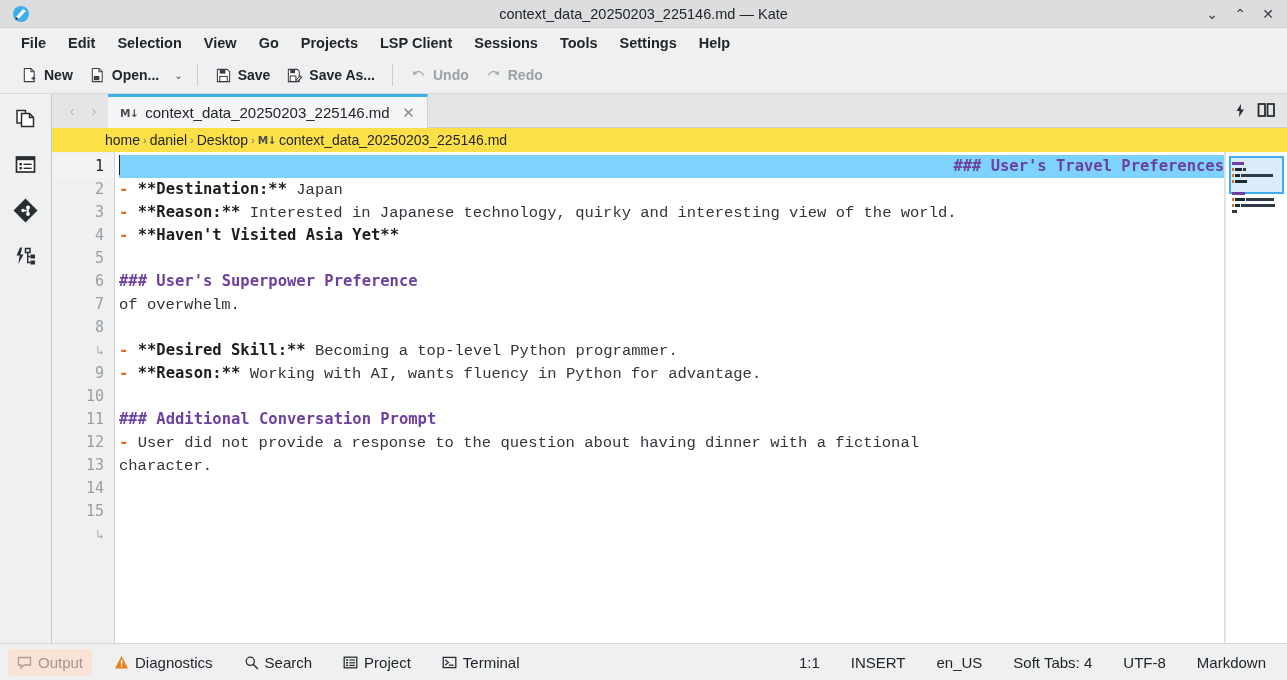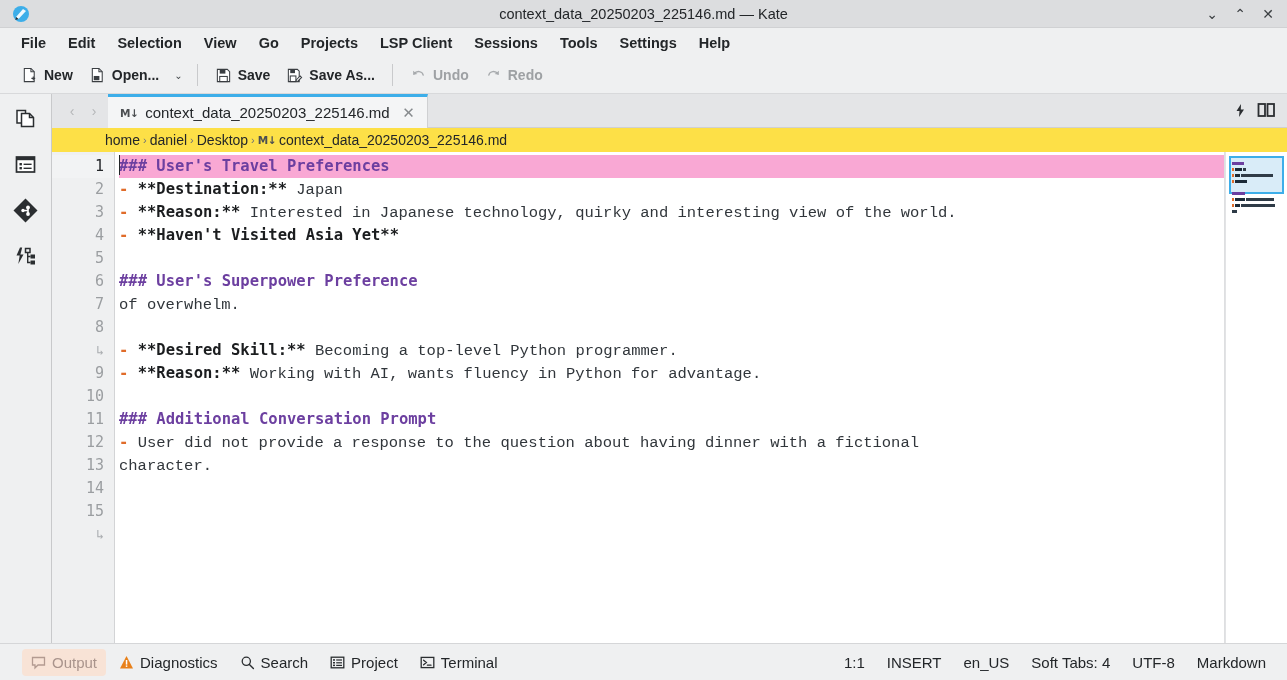--- a/index.html
+++ b/index.html
@@ -173,21 +173,21 @@
     overflow: hidden;
   }
   .cline {
     height: 23px; line-height: 23px;
     font-family: "DejaVu Sans Mono", monospace;
     font-size: 15.5px;
     color: #232629;
     white-space: pre;
     padding-left: 0px;
   }
-  .cline.cur { background: #f9a8d4; }
+  .cline.cur { background: #7dd3fc; text-align: right; }
   .tok-h { color: #6c3fa0; font-weight: bold; }
   .tok-bullet { color: #e06c2a; font-weight: bold; }
   .tok-bold { color: #1b1d1f; font-weight: bold; }
   .tok-plain { color: #31363b; font-family: Liberation Mono, monospace; }
 
   .caret {
     position: absolute; left: 4px; top: 3px;
     width: 1px; height: 20px; background: #232629;
   }
 
@@ -207,22 +207,22 @@
   .mm-rows { position: absolute; left: 6px; top: 8px; }
   .mm-row { height: 6px; display: flex; align-items: center; gap: 1px; }
   .mm-b { height: 3px; }
 
   
   .statusbar {
     height: 37px; flex: 0 0 37px;
     background: #eff0f1;
     border-top: 1px solid #d5d6d8;
     display: flex; align-items: center;
-    padding: 0 12px 0 22px;
-    gap: 4px;
+    padding: 0 12px 0 8px;
+    gap: 13px;
   }
   .sb-btn {
     display: flex; align-items: center; gap: 6px;
     padding: 5px 9px; font-size: 15px; color: #232629;
     border-radius: 4px;
   }
   .sb-btn.muted { color: #a9948c; background: #f8e3d6; }
   .sb-spacer { flex: 1 1 auto; }
   .sb-field {
     padding: 5px 9px; font-size: 15px; color: #232629;

